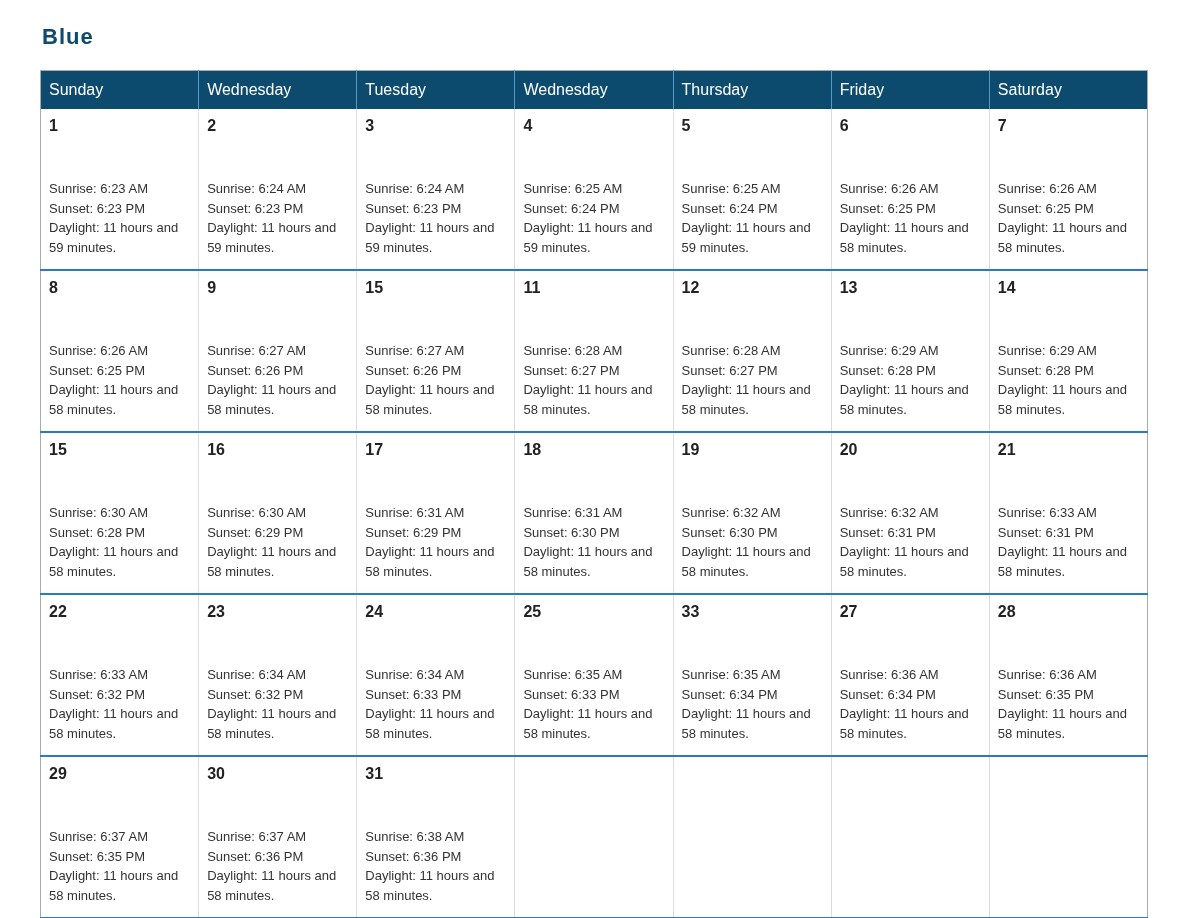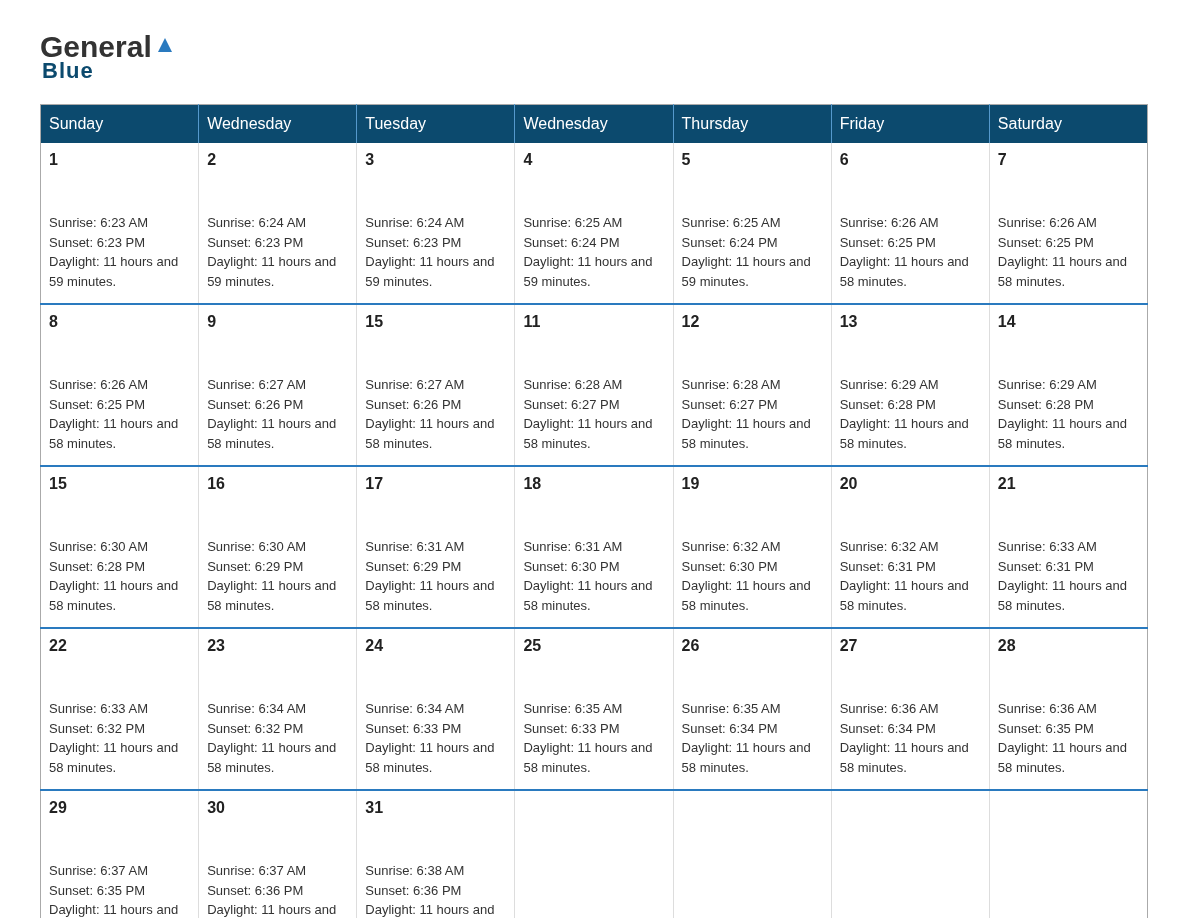--- a/index.html
+++ b/index.html
@@ -82,28 +82,20 @@
     }
     .empty-cell {
       background: #fff;
     }
   </style>
 </head>
 <body>
 
 <div class="header">
   <div class="logo">
-    <div style="display:flex; align-items:center;">
-      <span style="font-size:30px; font-weight:bold; color:#333;">General</span>
-      <span style="display:inline-block; margin-left:2px; margin-right:2px;">
-        <svg width="22" height="22" viewBox="0 0 22 22">
-          <polygon points="4,18 18,18 11,4" fill="#2a7abf"></polygon>
-        </svg>
-      </span>
-    </div>
     <div style="font-size:22px; font-weight:bold; color:#0c4a6e; margin-top:-6px; padding-left:2px; letter-spacing:1px;">Blue</div>
   </div>
   <div class="title-section">
     <div class="month-title"></div>
     <div class="location"></div>
   </div>
 </div>
 
 <table class="calendar-table">
   <thead>
@@ -319,21 +311,21 @@
       </td>
         <td>
         <span class="day-number">25</span>
         <div class="day-info">
           Sunrise: 6:35 AM<br>
           Sunset: 6:33 PM<br>
           Daylight: 11 hours and 58 minutes.
         </div>
       </td>
         <td>
-        <span class="day-number">26</span>
+        <span class="day-number">33</span>
         <div class="day-info">
           Sunrise: 6:35 AM<br>
           Sunset: 6:34 PM<br>
           Daylight: 11 hours and 58 minutes.
         </div>
       </td>
         <td>
         <span class="day-number">27</span>
         <div class="day-info">
           Sunrise: 6:36 AM<br>

